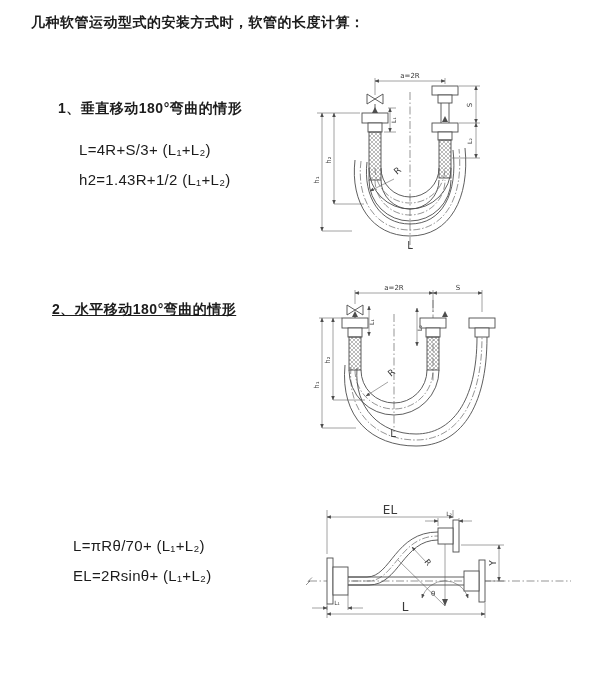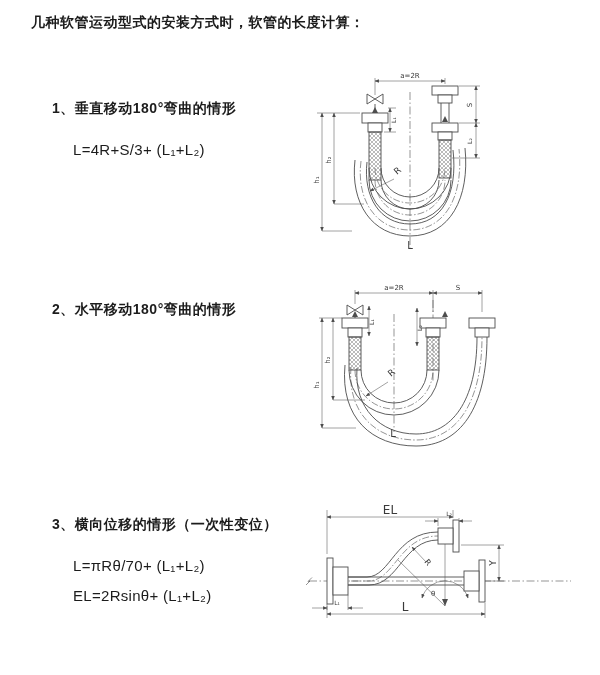--- a/index.html
+++ b/index.html
@@ -13,33 +13,33 @@
   .dia{position:absolute;}
   svg text{font-family:"DejaVu Sans","Liberation Sans",sans-serif;fill:#3a3a3a;}
 </style>
 </head>
 <body>
 
 <div class="page">
 
   <div class="doc-title">几种软管运动型式的安装方式时，软管的长度计算：</div>
 
-  <div class="section" style="top:100px;">
+  <div class="section" style="top:100px;margin-left:6px;">
     <div class="sec-heading">1、垂直移动180°弯曲的情形</div>
     <div class="formulas">
       <div class="formula">L=4R+S/3+ (L₁+L₂)</div>
+      <div class="formula">h2=1.43R+1/2 (L₁+L₂)</div>
     </div>
   </div>
 
-  <div class="section" style="top:301px;">
+  <div class="section" style="top:301px;text-decoration:underline;">
     <div class="sec-heading">2、水平移动180°弯曲的情形</div>
   </div>
 
   <div class="section" style="top:516px;">
-    <div class="sec-heading">3、横向位移的情形（一次性变位）</div>
     <div class="formulas">
       <div class="formula">L=πRθ/70+ (L₁+L₂)</div>
       <div class="formula">EL=2Rsinθ+ (L₁+L₂)</div>
     </div>
   </div>
 
   <svg class="dia" style="left:306px;top:68px;" width="215" height="190" viewBox="0 0 215 190">
     <defs>
       <pattern id="ht1" width="4" height="4" patternUnits="userSpaceOnUse">
         <path d="M0,4 L4,0 M0,0 L4,4" stroke="#777" stroke-width="0.5"></path>

